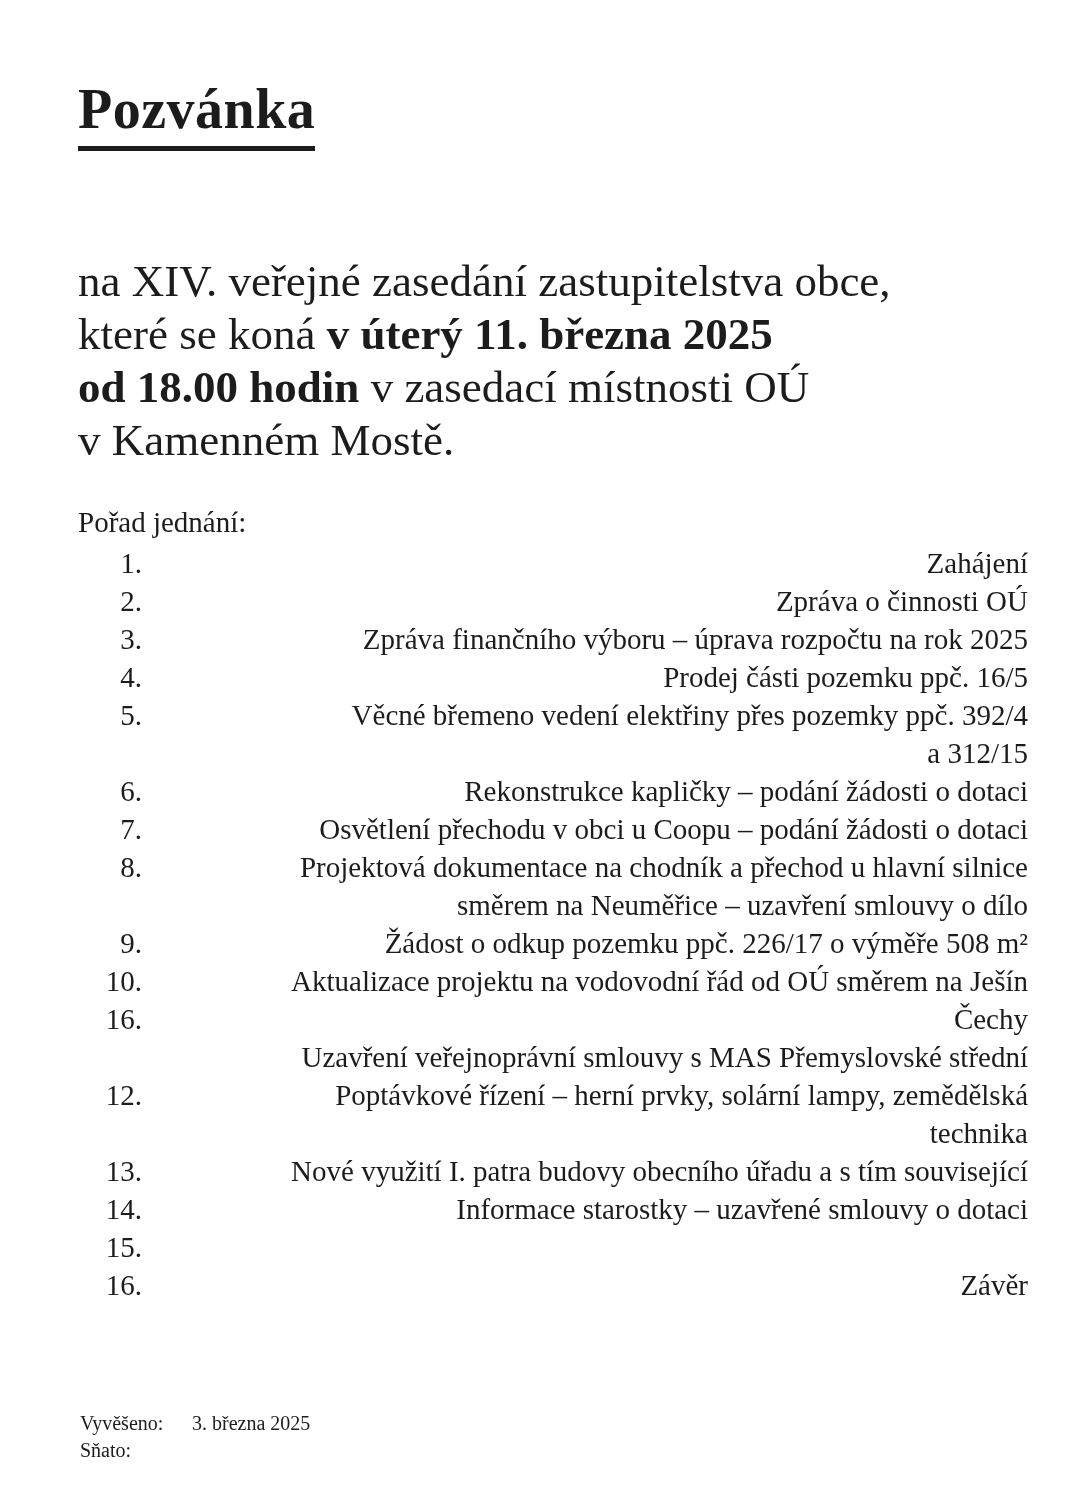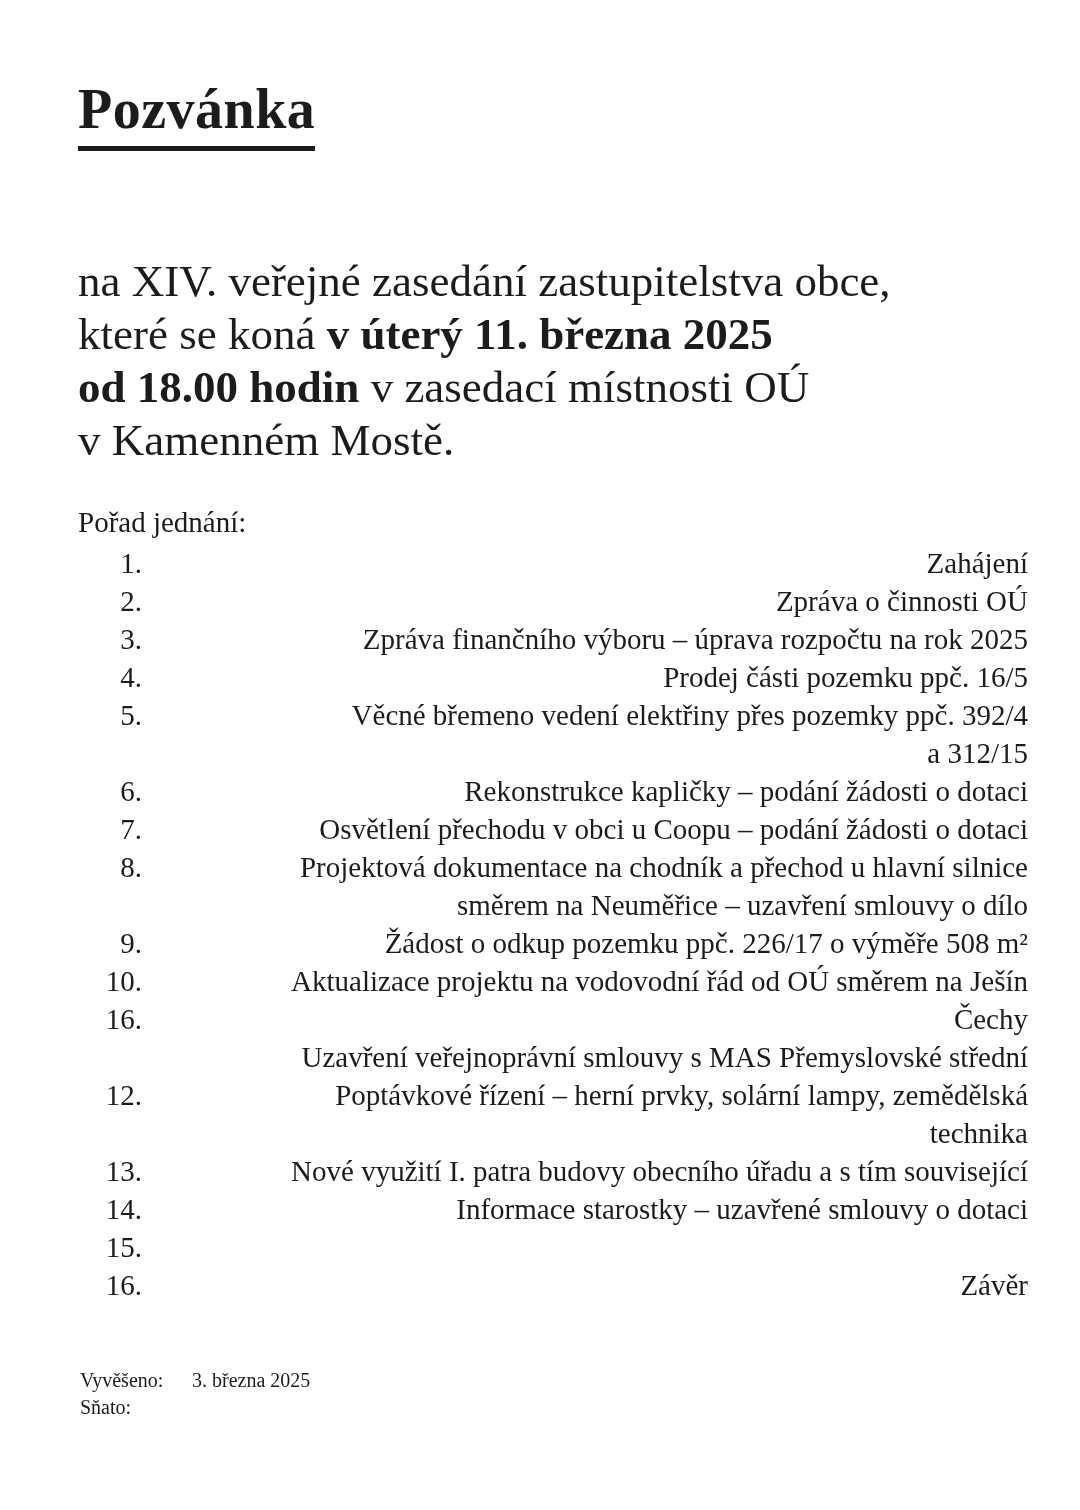--- a/index.html
+++ b/index.html
@@ -57,21 +57,21 @@
     text-align: right;
   }
   .agenda-text {
     margin-left: 54px;
     flex: 1 1 auto;
     text-align: right;
   }
   .footer {
     position: absolute;
     left: 80px;
-    top: 1367px;
+    top: 1410px;
     font-size: 20px;
     line-height: 27px;
   }
   .footer-row {
     display: flex;
   }
   .footer-label {
     min-width: 112px;
   }
 </style>

